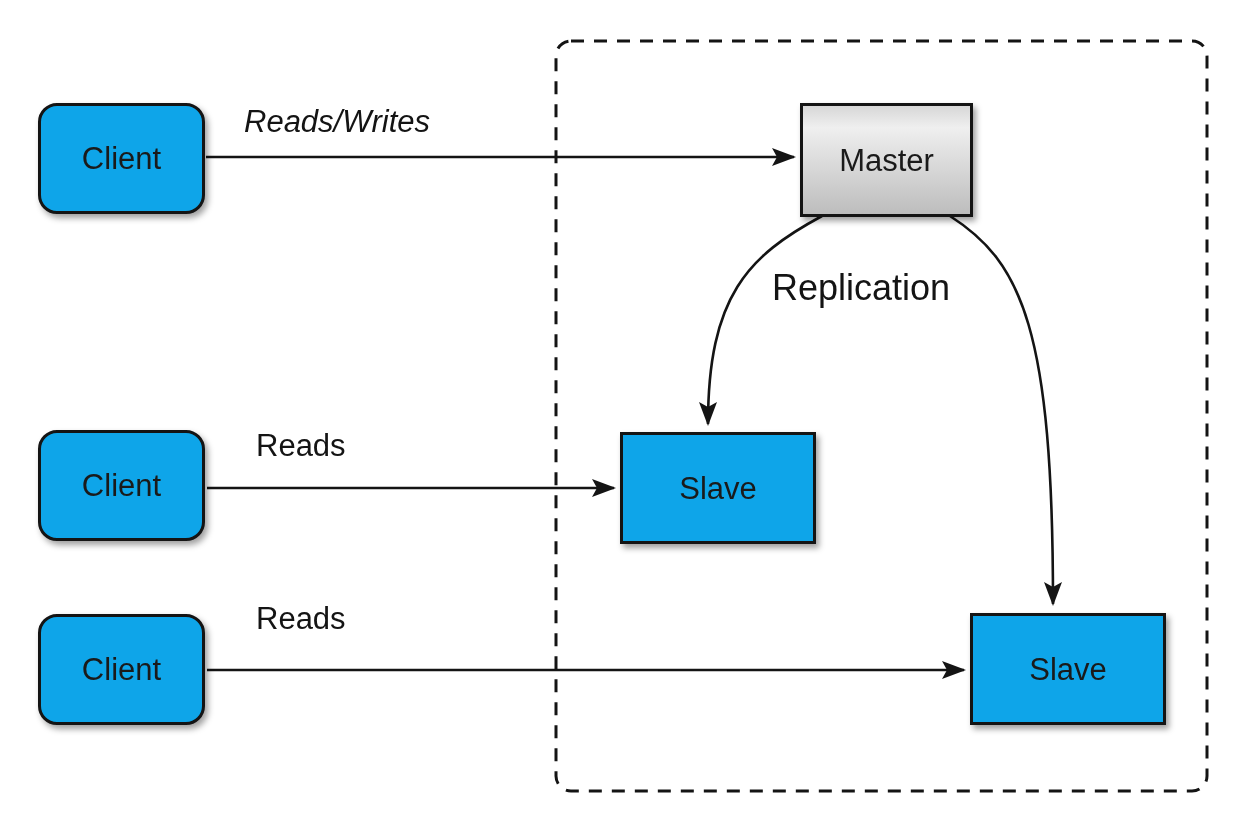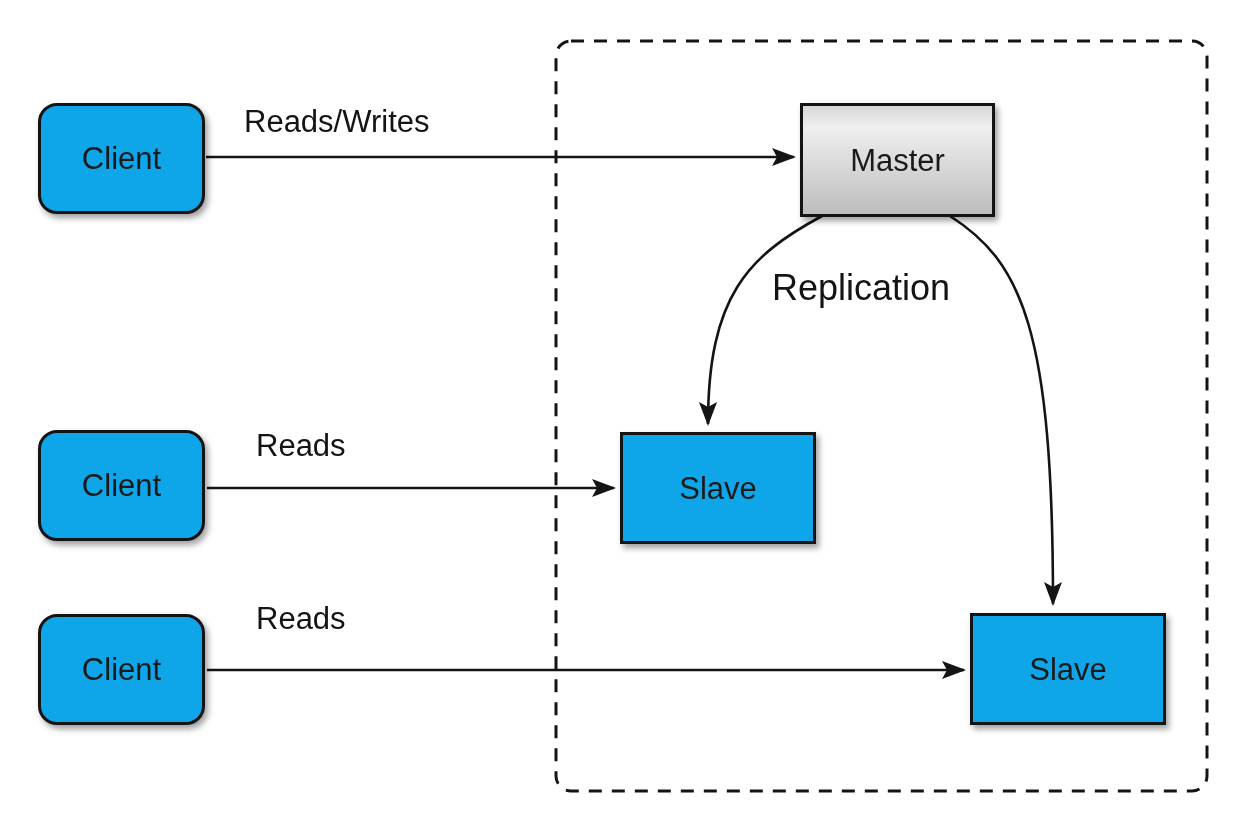--- a/index.html
+++ b/index.html
@@ -36,41 +36,41 @@
     box-shadow: 3px 4px 6px rgba(0,0,0,0.38);
   }
   .node.client {
     border-radius: 19px;
     width: 167px;
     height: 111px;
   }
   .node.master {
     left: 800px;
     top: 103px;
-    width: 195px;
+    width: 173px;
     height: 114px;
     background: linear-gradient(180deg, #d7d7d7 0%, #efefef 20%, #d6d6d6 60%, #bdbdbd 100%);
   }
   .node.slave {
     width: 196px;
     height: 112px;
   }
   #client-top    { left: 38px;  top: 103px; }
   #client-middle { left: 38px;  top: 430px; }
   #client-bottom { left: 38px;  top: 614px; }
   #slave-top     { left: 620px; top: 432px; }
   #slave-bottom  { left: 970px; top: 613px; }
   .edge-label {
     position: absolute;
     font-size: 31px;
     line-height: 1;
     white-space: nowrap;
     color: #141414;
   }
-  #label-reads-writes { left: 244px; top: 106px; }
+  #label-reads-writes { left: 244px; top: 106px; font-style: italic; }
   #label-reads-middle { left: 256px; top: 430px; }
   #label-reads-bottom { left: 256px; top: 603px; }
   #label-replication  { left: 772px; top: 270px; font-size: 36px; }
 </style>
 </head>
 <body>
 
 <div id="canvas">
 
   <svg id="edge-layer" viewBox="0 0 1246 839" xmlns="http://www.w3.org/2000/svg">

